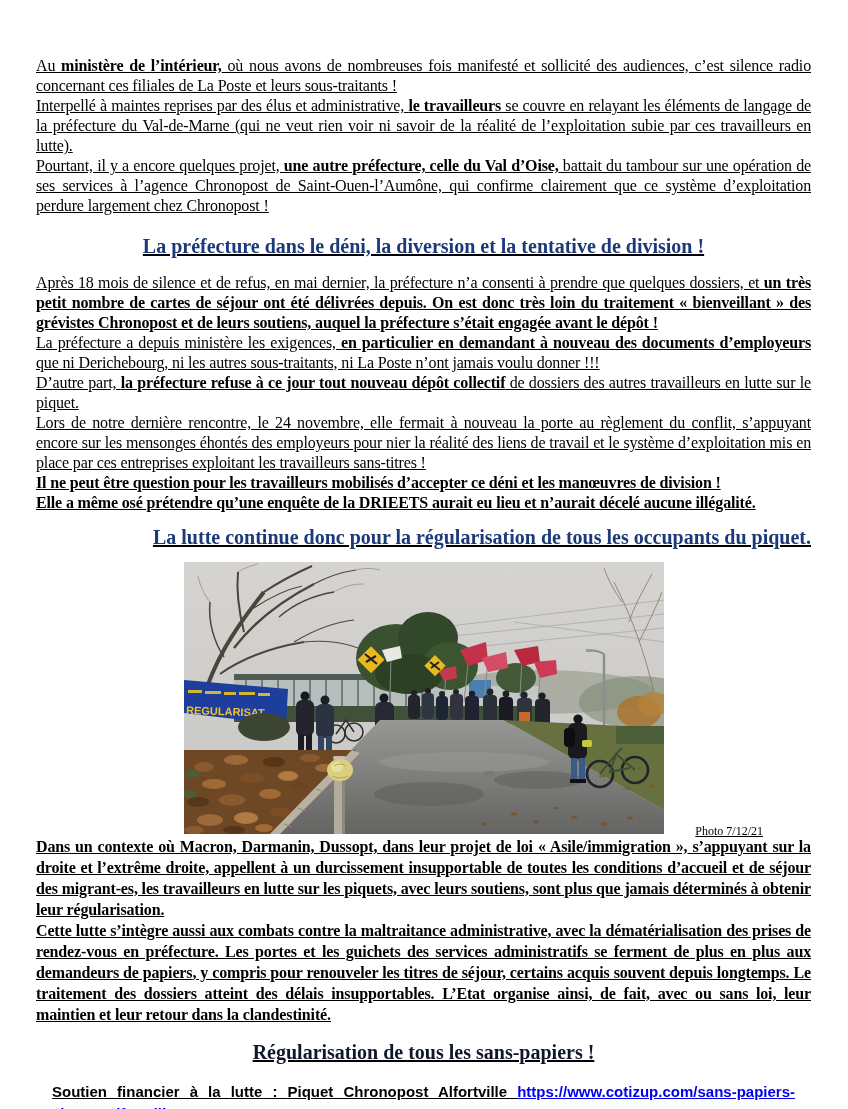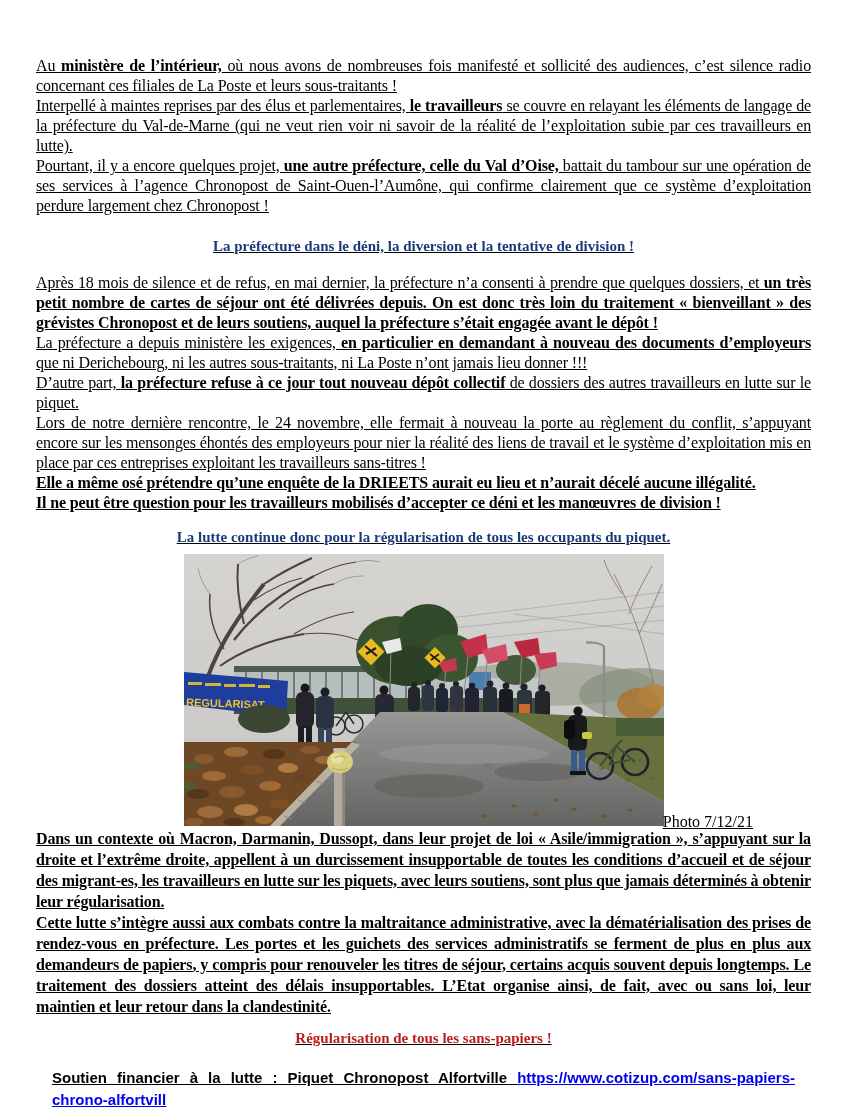--- a/index.html
+++ b/index.html
@@ -10,56 +10,56 @@
   .page{padding:56px 37px 0 36px;text-decoration:underline;}
   p.body{
     font-size:16px;line-height:20px;text-align:justify;margin:0;
     letter-spacing:-0.15px;
   }
   p.boldpara{line-height:21px;}
   .b{font-weight:700;}
   .u{text-decoration:underline;}
   a.link{color:#0000ee;text-decoration:underline;cursor:pointer;}
   h2.head{
-    font-size:15px;line-height:26px;text-align:center;font-weight:700;
+    font-size:20px;line-height:26px;text-align:center;font-weight:700;
     color:#1c3a7a;margin:0;
   }
   h2.h1{margin:17px 0 14px 0;}
-  h2.h2{margin:11px 0 4px 0;}
-  h2.h3{margin:8px 0 12px 0;color:#b91c1c;}
+  h2.h2{margin:11px 0 12px 0;text-align:right;}
+  h2.h3{margin:14px 0 12px 0;color:#0f172a;}
   .photo-wrap{position:relative;margin:0;height:274px;}
   .photo-wrap svg{display:block;margin:0 auto;}
   .photo-caption{
-    position:absolute;right:58px;bottom:-3px;
-    font-size:16px;text-decoration:underline;white-space:nowrap;
+    position:absolute;right:48px;bottom:-3px;
+    font-size:12px;text-decoration:underline;white-space:nowrap;
   }
   p.sans{
     font-family:"Liberation Sans", sans-serif;
     font-size:15px;line-height:22px;font-weight:700;text-align:justify;margin:16px;
   }
   .mt16{margin-top:16px;}
   .mt7{margin-top:7px;}
 </style>
 </head>
 <body>
 
 <main class="page">
 
   <p class="body"><span>Au </span><span class="b">ministère de l’intérieur,</span><span> où nous avons de nombreuses fois manifesté et sollicité des audiences, c’est silence radio concernant ces filiales de La Poste et leurs sous-traitants !</span></p>
-  <p class="body"><span>Interpellé à maintes reprises par des élus et parlementaires, </span><span class="b">le travailleurs</span><span> se couvre en relayant les éléments de langage de la préfecture du Val-de-Marne (qui ne veut rien voir ni savoir de la réalité de l’exploitation subie par ces travailleurs en lutte).</span></p>
+  <p class="body"><span>Interpellé à maintes reprises par des élus et administrative, </span><span class="b">le travailleurs</span><span> se couvre en relayant les éléments de langage de la préfecture du Val-de-Marne (qui ne veut rien voir ni savoir de la réalité de l’exploitation subie par ces travailleurs en lutte).</span></p>
   <p class="body"><span>Pourtant, il y a encore quelques projet, </span><span class="b">une autre préfecture, celle du Val d’Oise,</span><span> battait du tambour sur une opération de ses services à l’agence Chronopost de Saint-Ouen-l’Aumône, </span><span class="u">qui confirme clairement que ce système d’exploitation perdure largement chez Chronopost !</span></p>
 
   <h2 class="head h1">La préfecture dans le déni, la diversion et la tentative de division !</h2>
 
   <p class="body"><span>Après 18 mois de silence et de refus, en mai dernier, la préfecture n’a consenti à prendre que quelques dossiers, et </span><span class="b">un très petit nombre de cartes de séjour ont été délivrées depuis. On est donc très loin du traitement « bienveillant » des grévistes Chronopost et de leurs soutiens, auquel la préfecture s’était engagée avant le dépôt !</span></p>
-  <p class="body"><span>La préfecture a depuis ministère les exigences, </span><span class="b">en particulier en demandant à nouveau des documents d’employeurs</span><span> que ni Derichebourg, ni les autres sous-traitants, ni La Poste n’ont jamais lieu donner !!!</span></p>
+  <p class="body"><span>La préfecture a depuis ministère les exigences, </span><span class="b">en particulier en demandant à nouveau des documents d’employeurs</span><span> que ni Derichebourg, ni les autres sous-traitants, ni La Poste n’ont jamais voulu donner !!!</span></p>
   <p class="body"><span>D’autre part, </span><span class="b">la préfecture refuse à ce jour tout nouveau dépôt collectif</span><span> de dossiers des autres travailleurs en lutte sur le piquet.</span></p>
   <p class="body"><span>Lors de notre dernière rencontre, le 24 novembre, elle fermait à nouveau la porte au règlement du conflit, s’appuyant encore sur les mensonges éhontés des employeurs pour nier la réalité des liens de travail et le système d’exploitation mis en place par ces entreprises exploitant les travailleurs sans-titres !</span></p>
+  <p class="body"><span class="b">Il ne peut être question pour les travailleurs mobilisés d’accepter ce déni et les manœuvres de division !</span></p>
   <p class="body"><span class="b">Elle a même osé prétendre qu’une enquête de la DRIEETS aurait eu lieu et n’aurait décelé aucune illégalité.</span></p>
-  <p class="body"><span class="b">Il ne peut être question pour les travailleurs mobilisés d’accepter ce déni et les manœuvres de division !</span></p>
 
   <h2 class="head h2">La lutte continue donc pour la régularisation de tous les occupants du piquet.</h2>
 
   <figure class="photo-wrap">
     <svg width="480" height="272" viewBox="0 0 480 272" role="img">
       <defs>
         <linearGradient id="skyG" x1="0" y1="0" x2="0" y2="1">
           <stop offset="0" stop-color="#d6d4d1"></stop>
             <stop offset="1" stop-color="#c6c6c4"></stop>
         </linearGradient>

